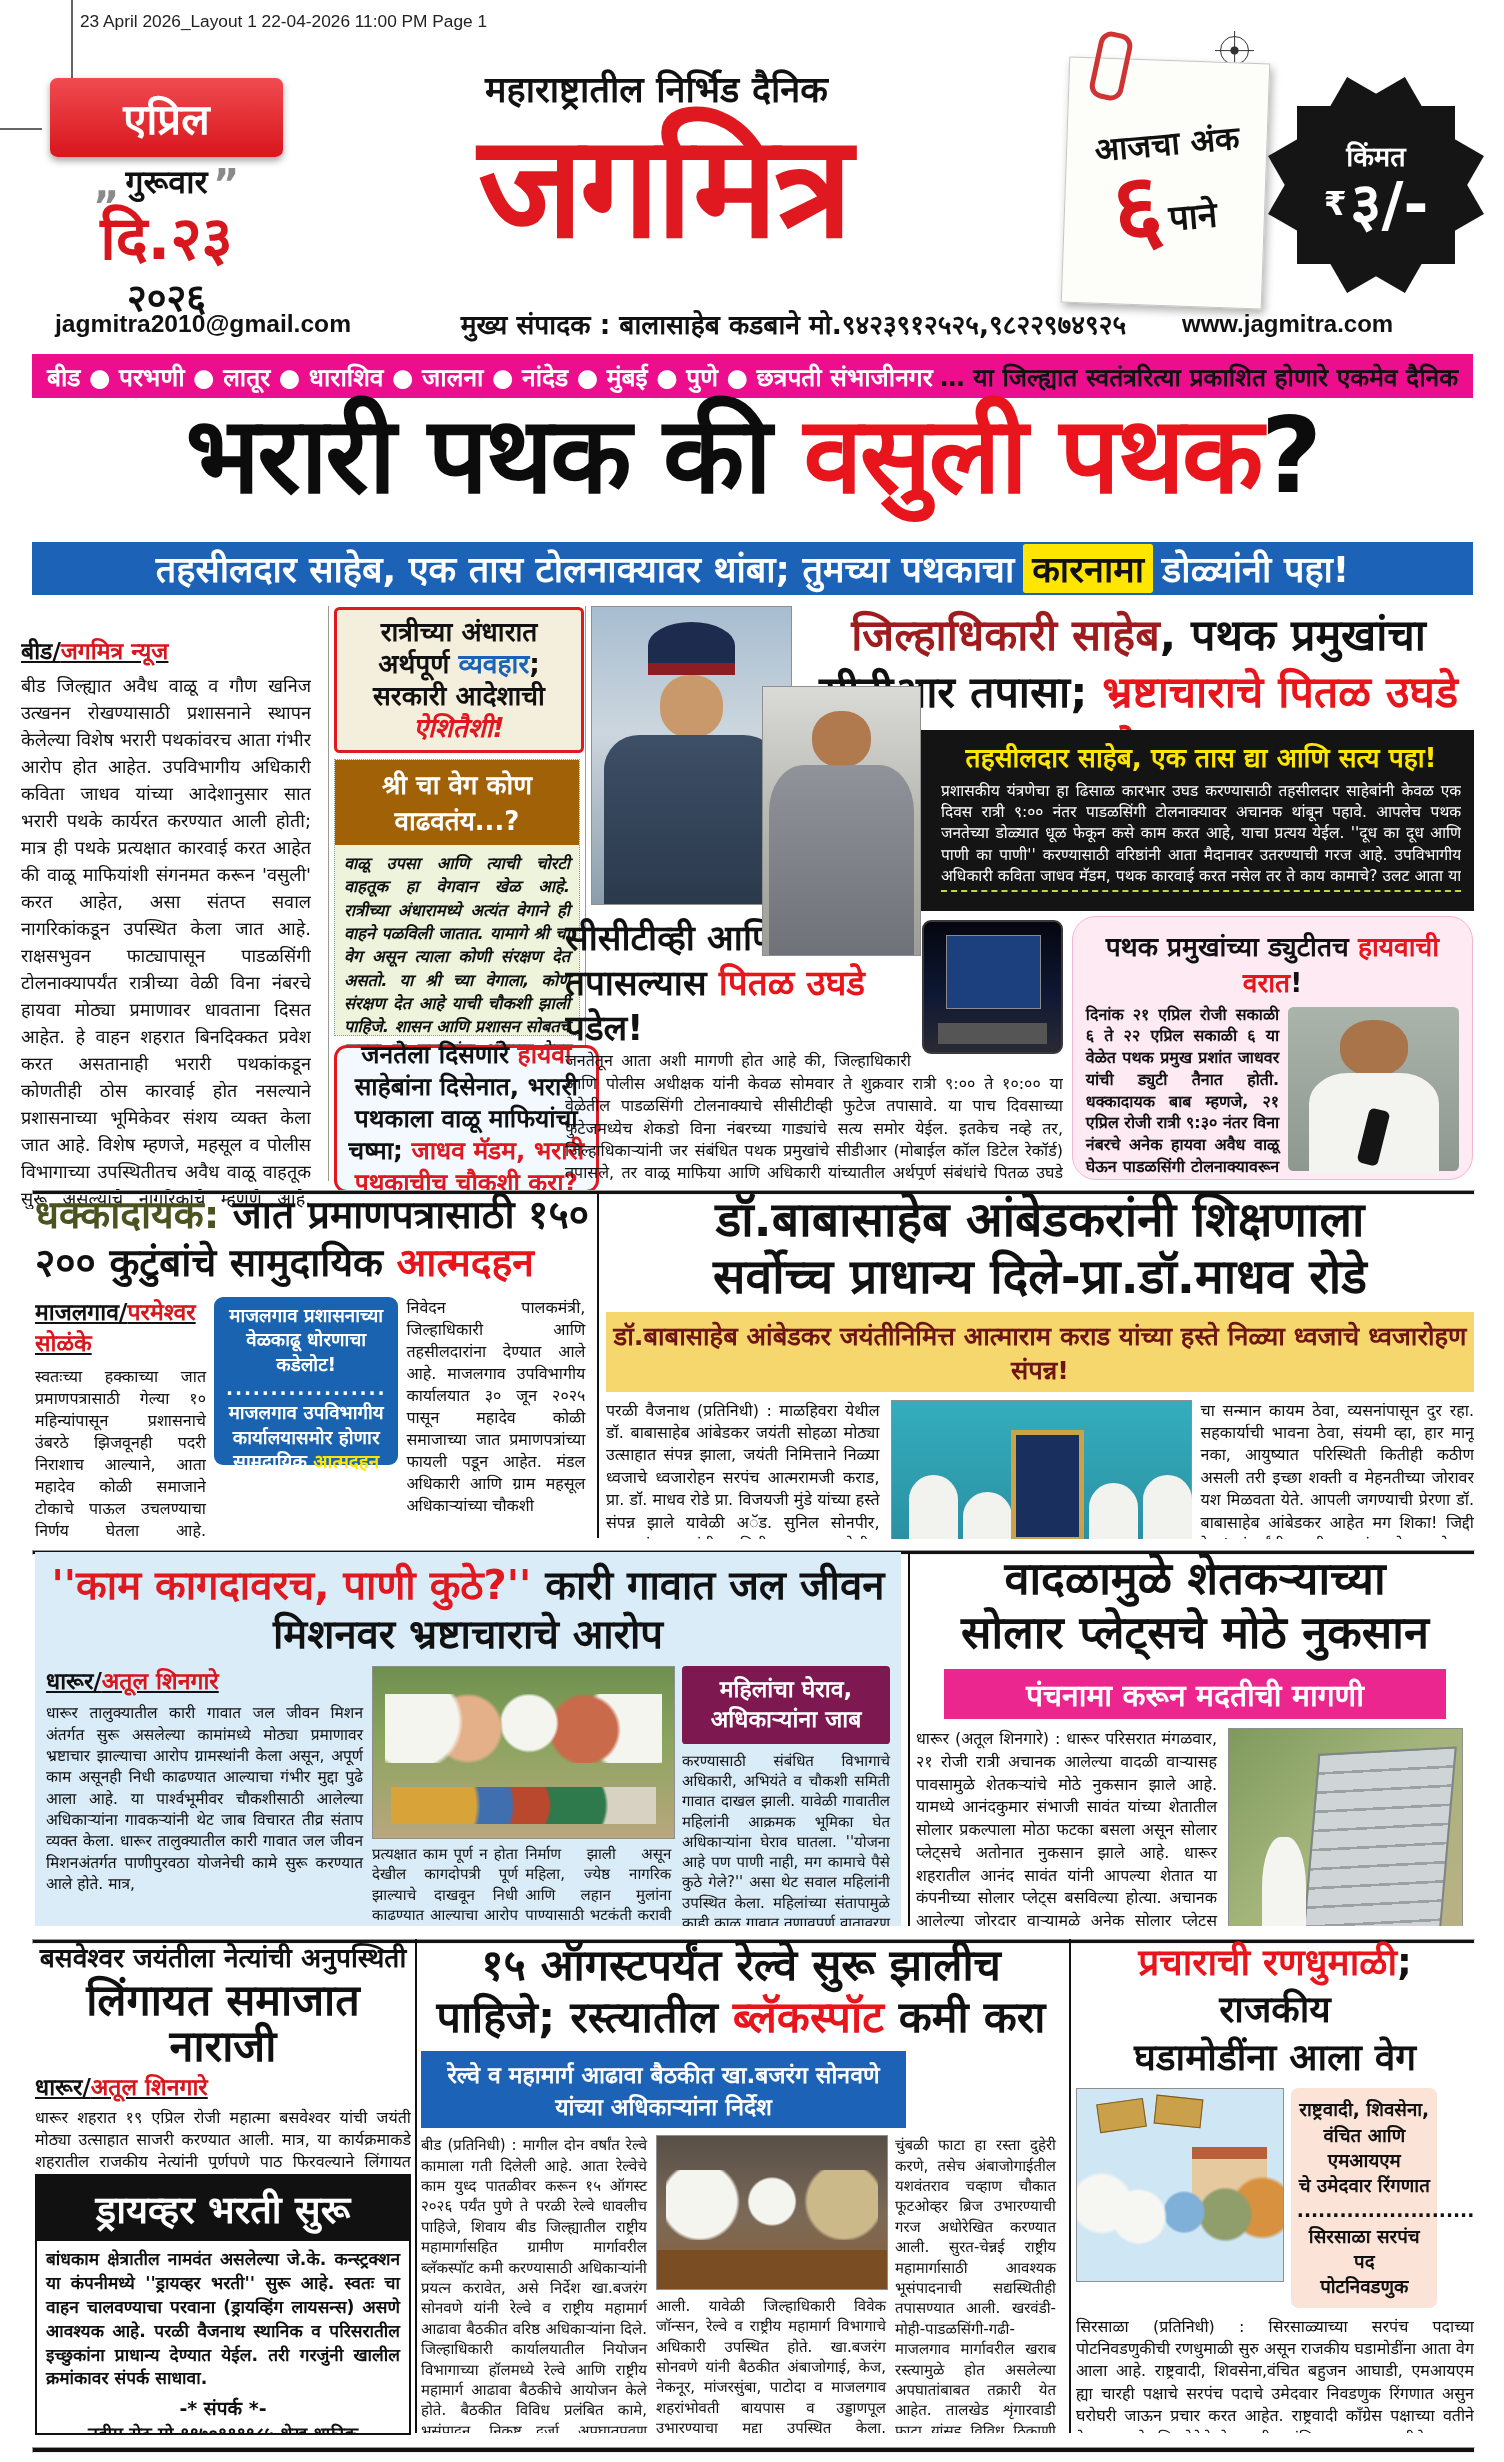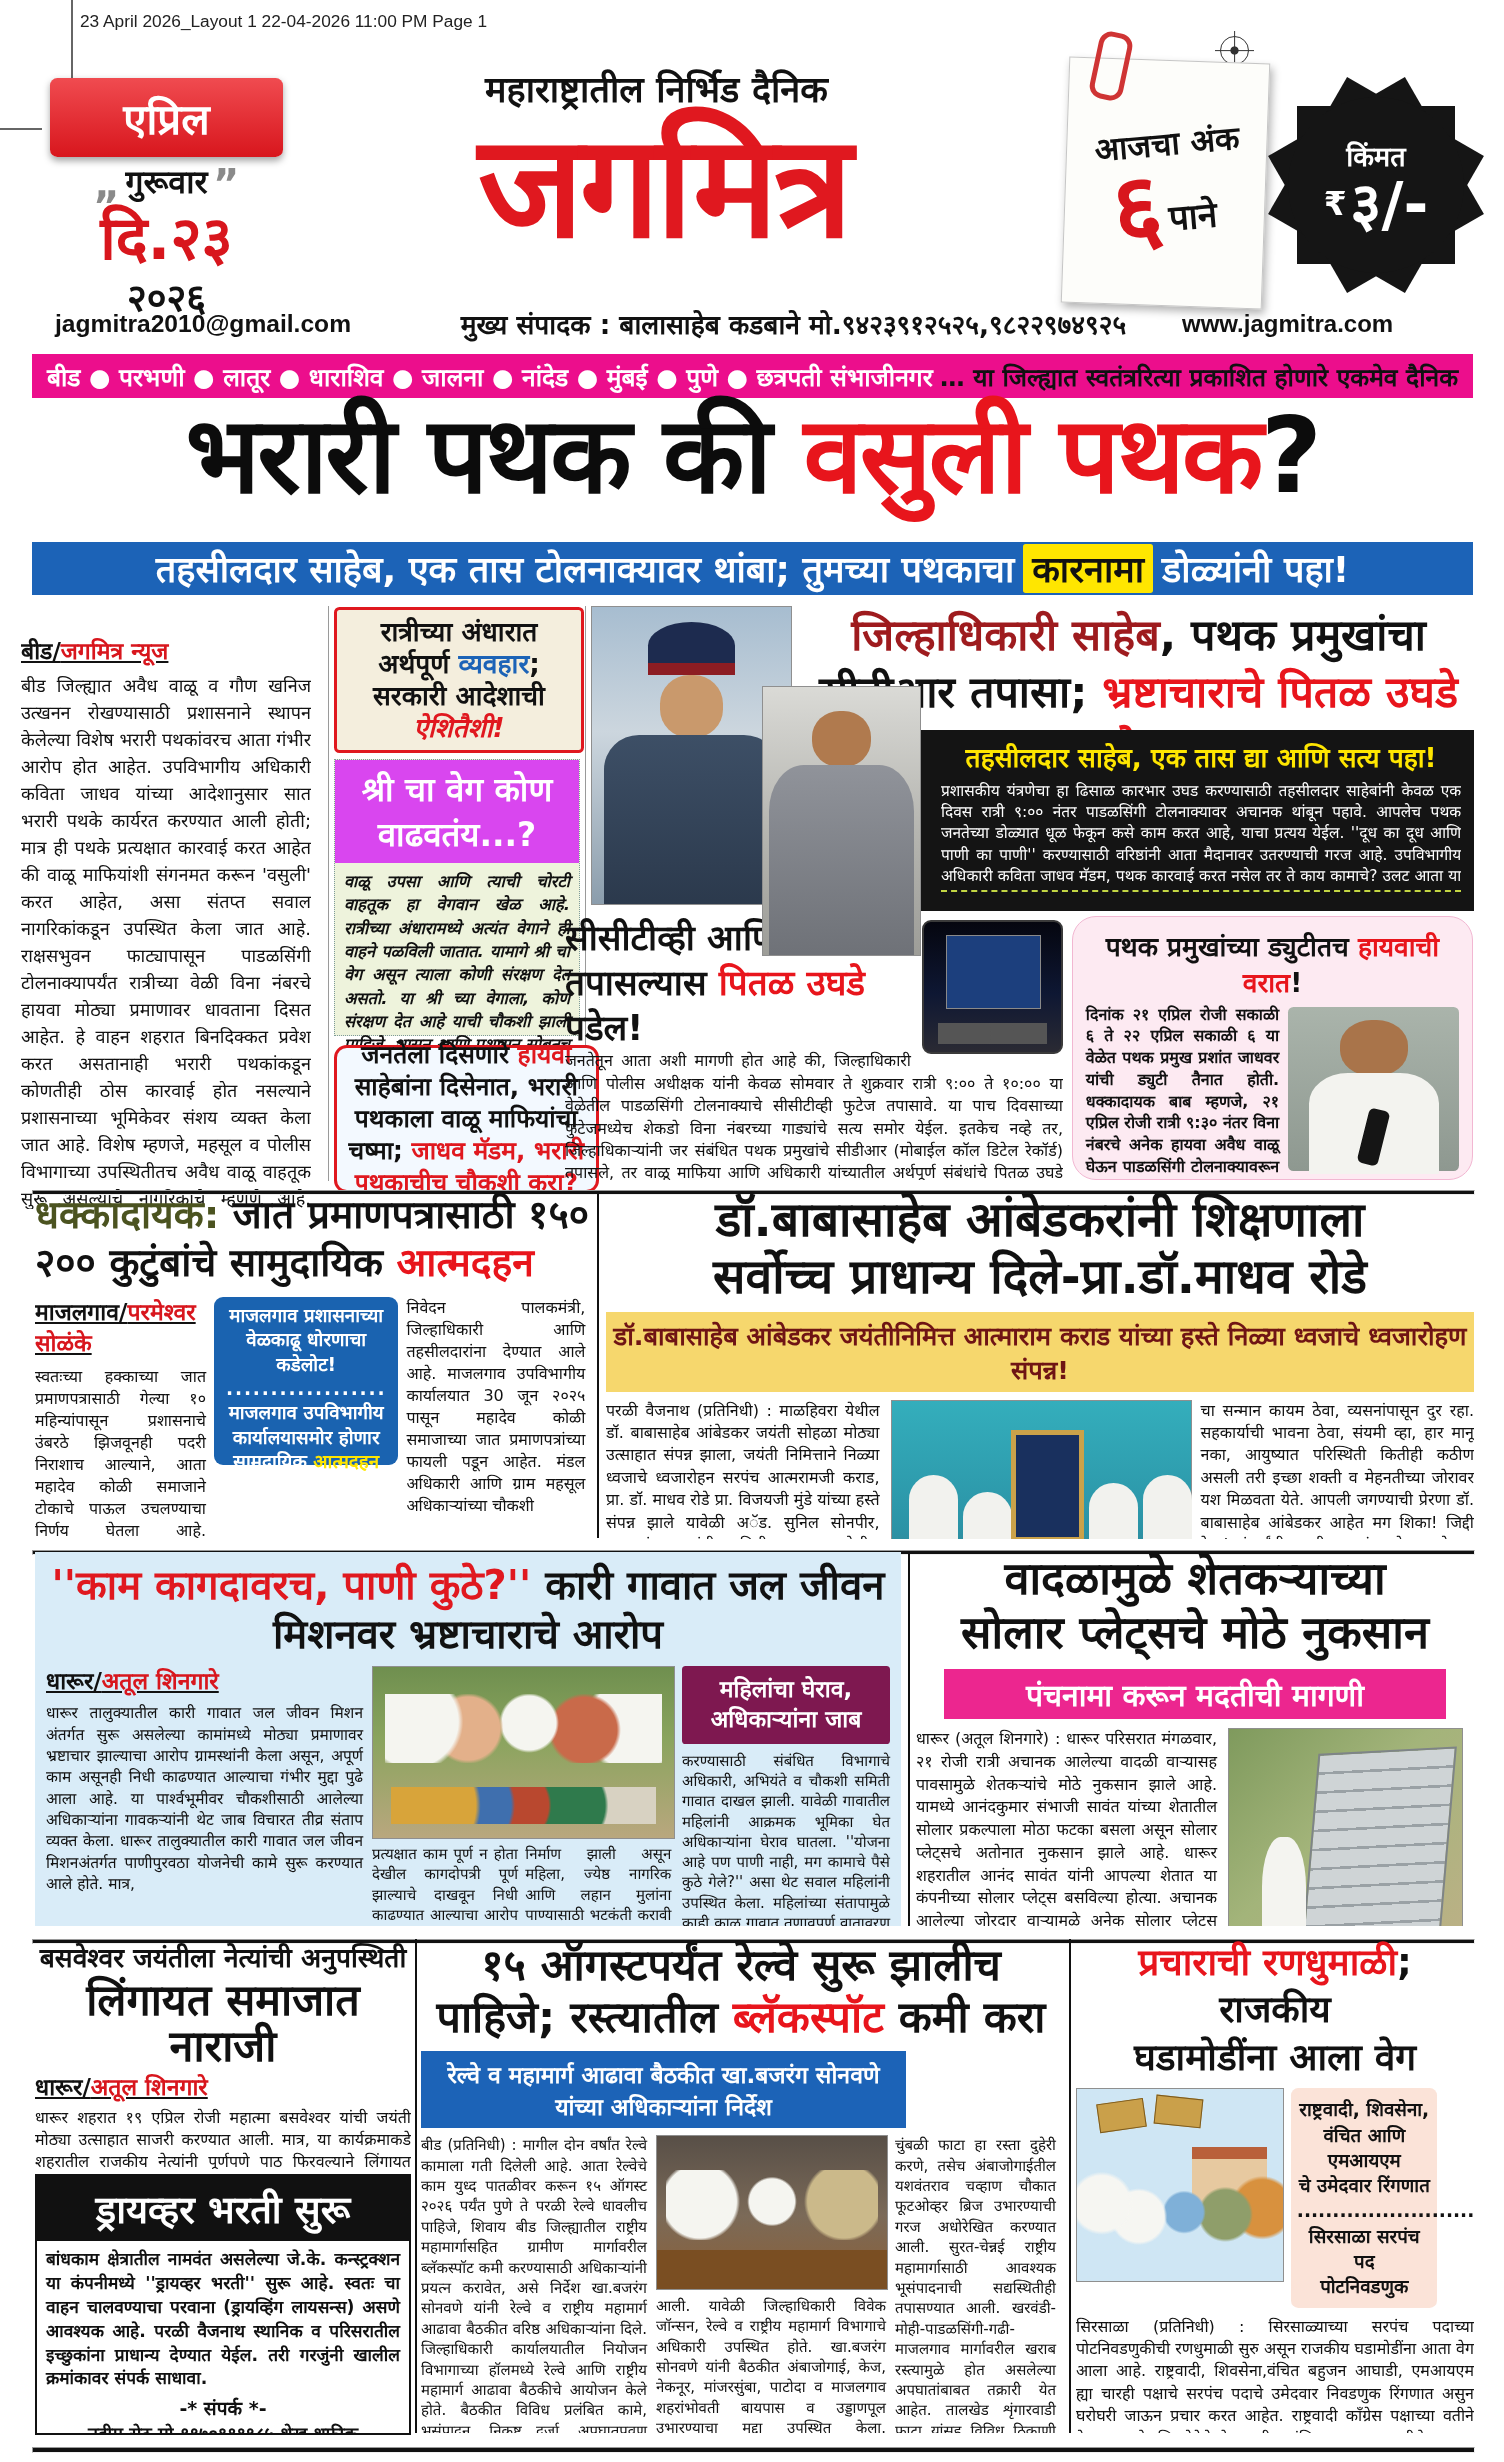--- a/index.html
+++ b/index.html
@@ -65,21 +65,21 @@
   .lead-left{left:21px;top:606px;width:290px;height:575px;overflow:hidden;margin-top:28px;}
   .byline{font-size:23px;font-weight:bold;text-decoration:underline;margin-bottom:5.5px;}
   .byline .name{color:#d8161d;}
   .body-19{font-size:18px;line-height:1.5;}
   .vsep{background:#9a9a9a;width:0.9px;}
 
   .box1{left:334px;top:607px;width:244px;height:140px;background:#f4eedd;border:3.6px solid #e0181f;border-radius:5.5px;
         display:flex;flex-direction:column;justify-content:center;text-align:center;font-size:26.4px;font-weight:bold;line-height:1.22;}
   .blue{color:#1c63b7;} .redtx{color:#e0181f;} .box1 .redtx{font-style:italic;}
   .box2{left:334px;top:759px;width:244px;height:275px;background:#eef3dc;border:0.9px dotted #7d9a9a;}
-  .box2-title{background:#d946ef;color:#fff;font-size:33px;font-weight:bold;text-align:center;padding:6.4px 1.8px;}
+  .box2-title{background:#a16207;color:#fff;font-size:26px;font-weight:bold;text-align:center;padding:6.4px 1.8px;}
   .box2-body{padding:7.3px 9px;font-size:16.4px;font-style:italic;font-weight:bold;line-height:1.42;height:212px;overflow:hidden;}
   .box3{left:334px;top:1045px;width:244px;height:135px;background:#f3f9ff;border:3.6px solid #e0181f;border-radius:12.8px;
         display:flex;align-items:center;justify-content:center;text-align:center;font-size:24.6px;font-weight:bold;line-height:1.3;padding:3.6px 7.3px;}
 
   .ph{position:absolute;border:0.9px solid #8f8f8f;overflow:hidden;}
   .ph-officer{left:591px;top:606px;width:199px;height:297px;background:linear-gradient(180deg,#a7bdd0,#ccd6de 42%,#8b9dac);}
   .off-cap{position:absolute;left:28%;top:5%;width:44%;height:16%;background:#1d2b4f;border-radius:50% 50% 12% 12%;}
   .off-band{position:absolute;left:28%;top:19%;width:44%;height:4%;background:#8c1d23;}
   .off-face{position:absolute;left:34%;top:23%;width:32%;height:21%;background:#c9996c;border-radius:46%;}
   .off-body{position:absolute;left:6%;top:43%;width:88%;height:58%;background:linear-gradient(180deg,#3d4f66,#2b394c);border-radius:20% 20% 0 0;}
@@ -362,21 +362,21 @@
     <div class="imm-row">
       <div class="imm-col imm-c1 just">
         <div class="byline"><span>माजलगाव/</span><span class="name">परमेश्वर सोळंके</span></div>
         <span>स्वतःच्या हक्काच्या जात प्रमाणपत्रासाठी गेल्या १० महिन्यांपासून प्रशासनाचे उंबरठे झिजवूनही पदरी निराशाच आल्याने, आता महादेव कोळी समाजाने टोकाचे पाऊल उचलण्याचा निर्णय घेतला आहे. प्रशासनाच्या</span>
       </div>
       <div class="imm-blue">
         <div>माजलगाव प्रशासनाच्या वेळकाढू धोरणाचा कडेलोट!</div>
         <div class="imm-dots">..................</div>
         <div><span>माजलगाव उपविभागीय कार्यालयासमोर होणार सामुदायिक </span><span class="yellow">आत्मदहन</span></div>
       </div>
-      <div class="imm-col imm-c2 just">निवेदन पालकमंत्री, जिल्हाधिकारी आणि तहसीलदारांना देण्यात आले आहे. माजलगाव उपविभागीय कार्यालयात 30 जून २०२५ पासून महादेव कोळी समाजाच्या जात प्रमाणपत्रांच्या फायली पडून आहेत. मंडल अधिकारी आणि ग्राम महसूल अधिकाऱ्यांच्या चौकशी</div>
+      <div class="imm-col imm-c2 just">निवेदन पालकमंत्री, जिल्हाधिकारी आणि तहसीलदारांना देण्यात आले आहे. माजलगाव उपविभागीय कार्यालयात ३० जून २०२५ पासून महादेव कोळी समाजाच्या जात प्रमाणपत्रांच्या फायली पडून आहेत. मंडल अधिकारी आणि ग्राम महसूल अधिकाऱ्यांच्या चौकशी</div>
     </div>
 
   </section>
   <div class="abs vsep" style="left:597px;top:1191px;height:347px;background:#111;width:1.8px;"></div>
 
   <section class="abs ambedkar">
     <div class="amb-h">
       <div>डॉ.बाबासाहेब आंबेडकरांनी शिक्षणाला</div>
       <div>सर्वोच्च प्राधान्य दिले-प्रा.डॉ.माधव रोडे</div>
     </div>

